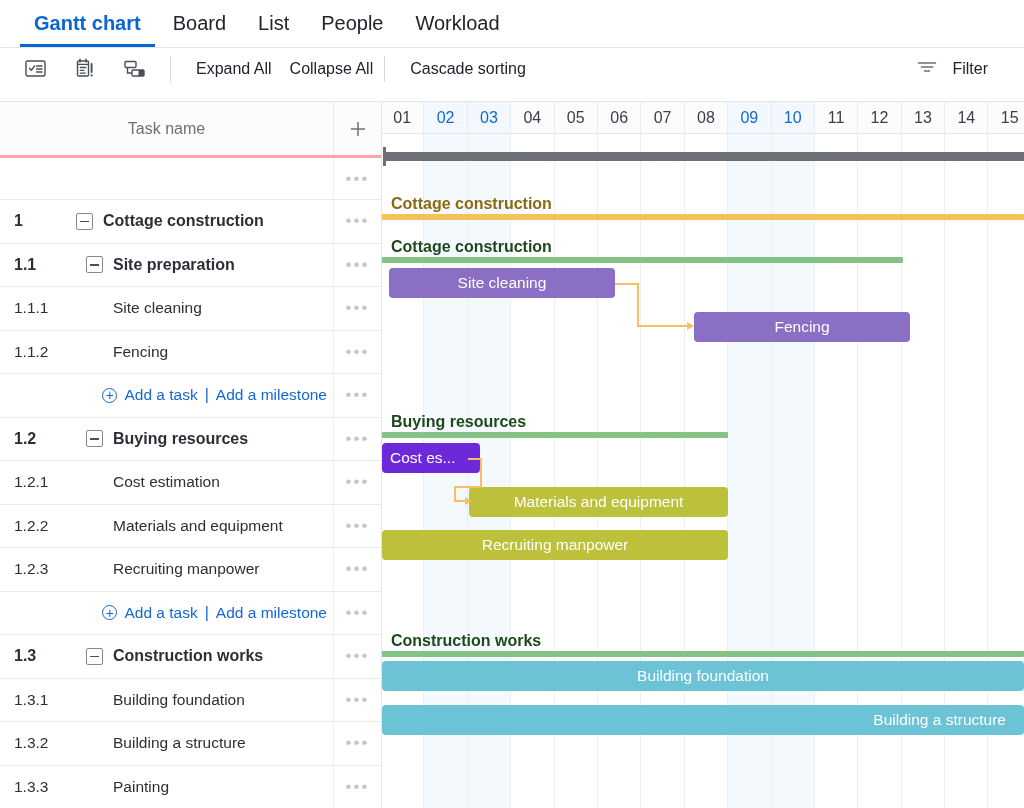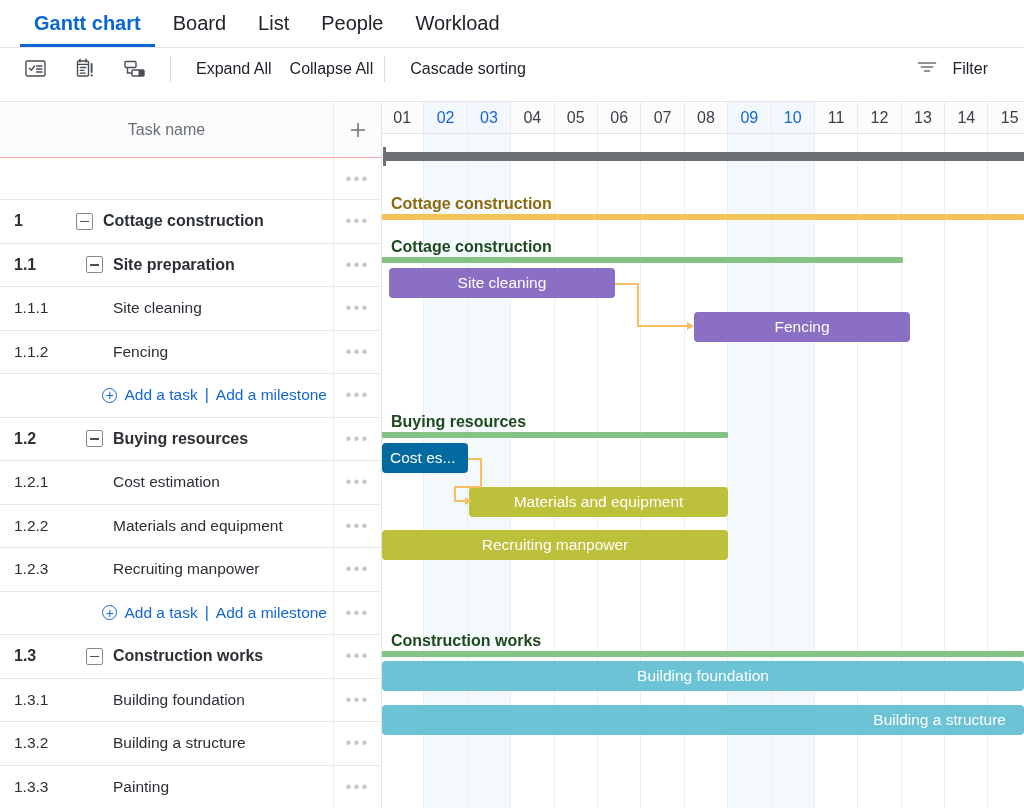--- a/index.html
+++ b/index.html
@@ -107,21 +107,21 @@
     width: 1024px;
     position: relative;
   }
   .grid-pane { width: 381px; flex: none; position: relative; background: #fff; }
   .chart-pane { flex: 1; position: relative; overflow: hidden; background: #fff; }
 
   
   .grid-head {
     height: 56px;
     display: flex;
-    border-bottom: 1px solid #fca5a5;
+    border-bottom: 3px solid #fca5a5;
     background: #fcfcfd;
   }
   .grid-head-title {
     flex: 1;
     display: flex; align-items: center; justify-content: center;
     font-size: 16px; color: #6a7078;
   }
   .grid-head-add {
     width: 48px;
     border-left: 1px solid #e9ebed;
@@ -564,21 +564,21 @@
           <div class="seg" style="left:22px; top:0; width:2px; height:44px;"></div>
           <div class="seg" style="left:22px; top:42px; width:52px; height:2px;"></div>
           <div class="arrow" style="left:72px; top:38.5px;"></div>
         </div>
 
         <div class="grp" style="top:260.5px; height:43.5px; width:347px;">
           <div class="glabel" style="color:#1d4a1d;">Buying resources</div>
           <div class="gbar" style="width:347px; background:#85c285;"></div>
         </div>
 
-        <div class="bar lead" style="left:1px; top:309px; width:86px; background:#0369a1;">
+        <div class="bar lead" style="left:1px; top:309px; width:98px; background:#6d28d9;">
           <span class="btxt">Cost es...</span>
         </div>
 
         <div class="bar" style="left:88px; top:352.5px; width:259px; background:#bdc03a;">
           <span class="btxt">Materials and equipment</span>
         </div>
 
         <div class="link" style="left:87px; top:324px; width:70px; height:45px;">
           <div class="seg" style="left:0; top:0; width:14px; height:2px;"></div>
           <div class="seg" style="left:12px; top:0; width:2px; height:30px;"></div>

